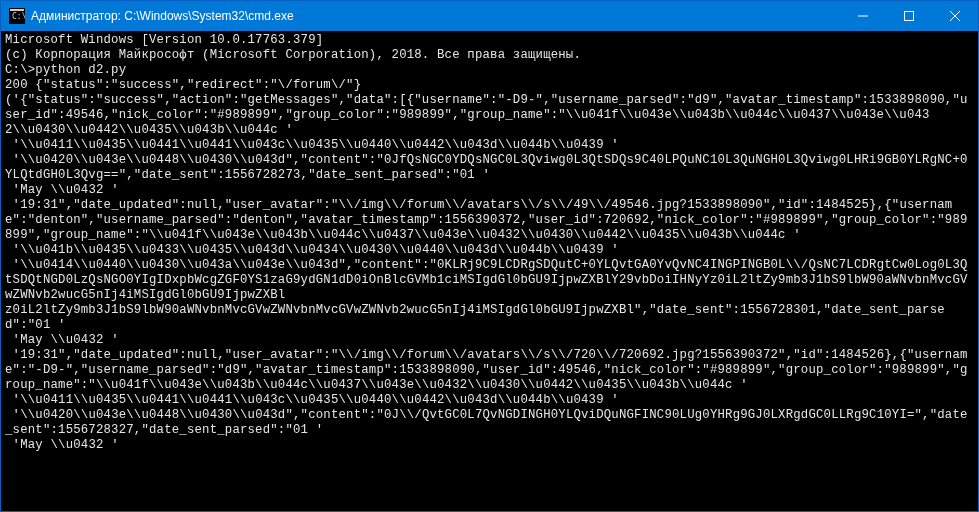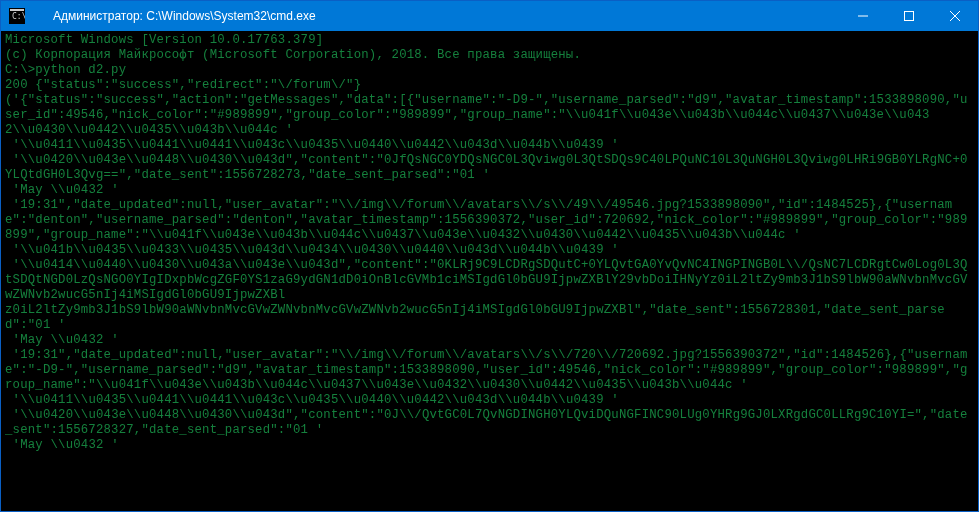--- a/index.html
+++ b/index.html
@@ -33,39 +33,38 @@
   margin-left: 8px;
   margin-right: 6px;
   display: flex;
   align-items: center;
   justify-content: center;
 }
 .titlebar-title {
   flex: 1;
   white-space: nowrap;
   overflow: hidden;
-  margin-left: 22px;
 }
 .titlebar-controls {
   display: flex;
   height: 100%;
 }
 .titlebar-btn {
   width: 46px;
   height: 100%;
   display: flex;
   align-items: center;
   justify-content: center;
   color: #fff;
 }
 .titlebar-btn svg { width: 10px; height: 10px; }
 .terminal {
   flex: 1;
   background: #000;
-  color: #15803d;
+  color: #e5e5e5;
   font-size: 12.3px;
   line-height: 15px;
   padding: 2px 4px;
   white-space: pre-wrap;
   word-break: break-all;
   overflow: hidden;
   letter-spacing: 0.2px;
 }
 .terminal-line { display: block; }
 </style>

